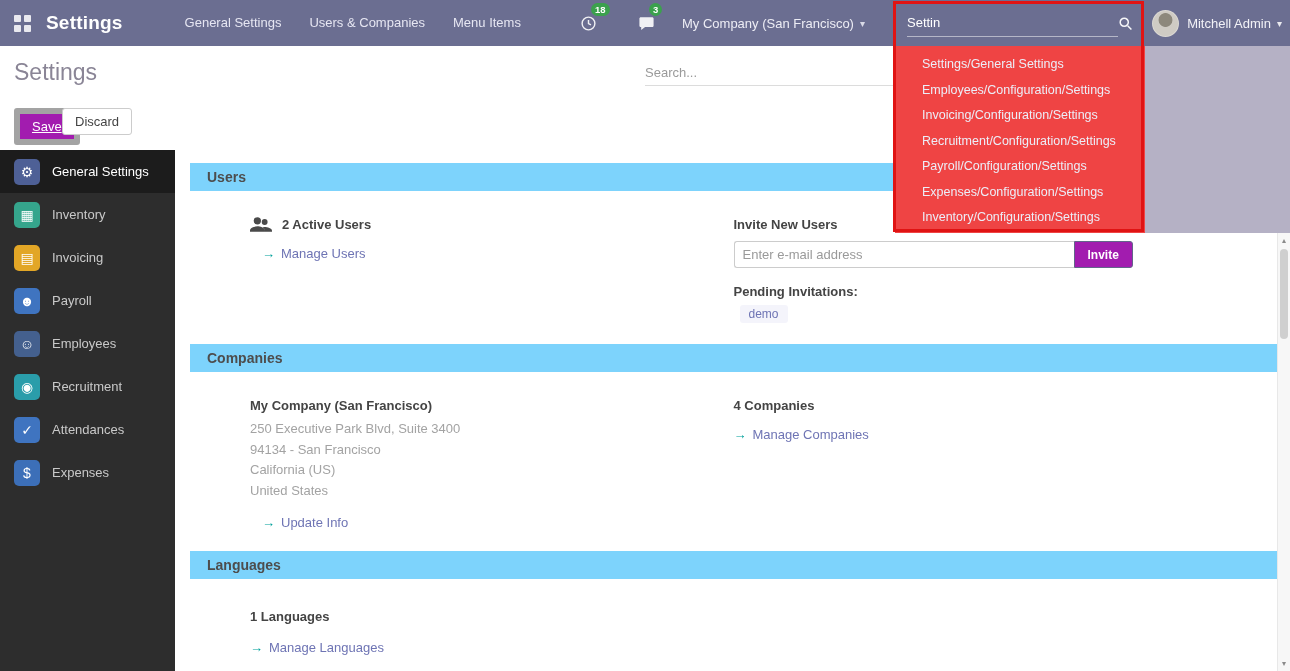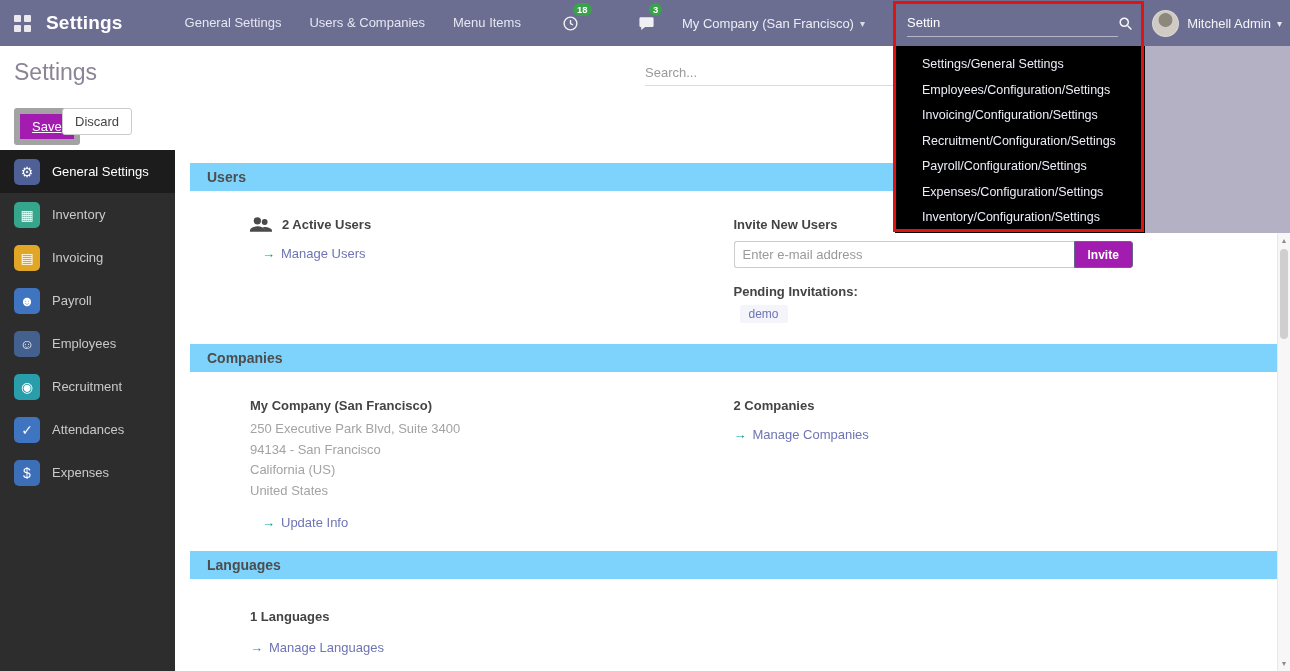--- a/index.html
+++ b/index.html
@@ -7,35 +7,35 @@
   .screen { position:relative; width:1290px; height:671px; background:#fff; overflow:hidden; }
 
   
   .navbar { position:absolute; left:0; top:0; width:100%; height:46px; background:#6b6e91; display:flex; align-items:center; color:#fff; z-index:5; }
   .apps-icon { margin-left:14px; width:17px; height:17px; display:grid; grid-template-columns:1fr 1fr; gap:3px; cursor:pointer; }
   .apps-icon span { background:#fff; opacity:.85; border-radius:1px; }
   .nav-title { font-size:19px; font-weight:700; margin-left:15px; letter-spacing:.2px; }
   .nav-menu { display:flex; margin-left:52px; gap:8px; }
   .nav-menu .mi { padding:0 10px; font-size:13px; color:#e6e6f2; line-height:46px; cursor:pointer; white-space:nowrap; }
   .tray { position:absolute; top:0; height:46px; display:flex; align-items:center; cursor:pointer; }
-  .t-activity { left:562px; }
+  .t-activity { left:580px; }
   .t-chat { left:638px; }
   .t-company { left:682px; font-size:13px; color:#ededf5; }
   .t-user { right:8px; }
   .ticon { position:relative; display:flex; align-items:center; }
   .badge { position:absolute; top:-12px; left:11px; background:#3ba14d; color:#fff; font-size:9.5px; font-weight:700; border-radius:8px; padding:1px 4px; line-height:1.2; }
   .caret { font-size:10px; margin-left:6px; opacity:.85; }
   .avatar { width:27px; height:27px; border-radius:50%; background:radial-gradient(circle at 50% 36%, #8d887c 0 32%, #cfcbc4 36%); margin-right:8px; border:1px solid rgba(255,255,255,.25); }
   .uname { font-size:13px; color:#f2f2f7; }
 
   
   .search-overlay { position:absolute; left:895px; top:0; width:250px; height:233px; z-index:20; display:flex; flex-direction:column; }
   .so-input { height:46px; display:flex; align-items:center; padding:0 12px; }
   .so-field { flex:1; background:transparent; border:none; outline:none; color:#fff; font-size:13px; height:28px; border-bottom:1px solid rgba(255,255,255,.5); }
-  .so-list { flex:1; background:#000000; padding-top:6px; }
+  .so-list { flex:1; background:#ef4444; padding-top:6px; }
   .so-item { height:25.5px; line-height:25.5px; padding-left:27px; font-size:12.5px; color:#eceef8; cursor:pointer; white-space:nowrap; }
   .highlight-box { position:absolute; left:893px; top:1px; width:251px; height:231px; border:3px solid #e01313; z-index:30; pointer-events:none; }
   .side-panel { position:absolute; left:1145px; top:46px; right:0; height:187px; background:#b5b1c5; z-index:15; }
 
   
   .page-title { position:absolute; left:14px; top:59px; font-size:23px; color:#8a8596; z-index:1; }
   .cp-search { position:absolute; left:645px; top:60px; width:632px; height:26px; border:none; border-bottom:1px solid #dcdcdc; font-size:13px; color:#555; outline:none; z-index:1; background:transparent; }
   .cp-search::placeholder { color:#9a9a9a; }
   .btn { position:absolute; top:108px; font-size:13px; border-radius:3px; padding:5px 12px; cursor:pointer; }
   .btn-save { left:14px; background:#a21caf; border:6px solid #a3a3a3; color:#fff;text-decoration:underline; }
@@ -200,21 +200,21 @@
           <div>250 Executive Park Blvd, Suite 3400</div>
           <div>94134 - San Francisco</div>
           <div>California (US)</div>
           <div>United States</div>
         </div>
         <div class="link-row">
           <span class="arrow">→</span><span class="link">Update Info</span>
         </div>
       </div>
       <div class="col">
-        <div class="bold-line">2 Companies</div>
+        <div class="bold-line">4 Companies</div>
         <div class="link-row noindent">
           <span class="arrow">→</span><span class="link">Manage Companies</span>
         </div>
       </div>
     </div>
 
     <div class="sec-header">Languages</div>
     <div class="sec-body lang-body">
       <div class="col col-left">
         <div class="bold-line">1 Languages</div>

